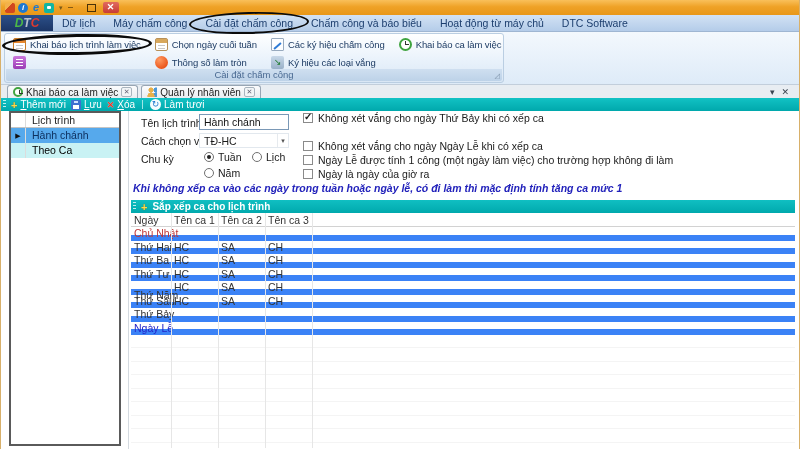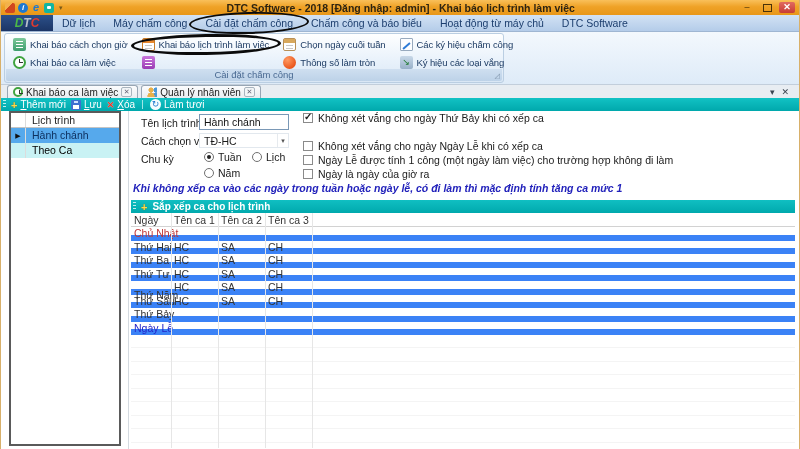--- a/index.html
+++ b/index.html
@@ -175,21 +175,20 @@
 <div id="app">
 
   <div class="titlebar">
     <div class="tb-icons">
       <span class="qicon qi-door"></span>
       <span class="qicon qi-info">i</span>
       <span class="qicon qi-ie">e</span>
       <span class="qicon qi-chat"></span>
       <span class="tb-caret">▾</span>
     </div>
-    <div class="tb-title">DTC Software - 2018 [Đăng nhập: admin] - Khai báo lịch trình làm việc</div>
     <div class="tb-controls">
       <span class="wbtn">–</span>
       <span class="wbtn restore"></span>
       <span class="wbtn close">✕</span>
     </div>
   </div>
 
   <div class="menubar">
     <div class="logo">
       <span class="l-d">D</span>
@@ -203,24 +202,20 @@
       <span class="hand-circle hc-menu"></span>
     </div>
     <div class="menu-item">Chấm công và báo biểu</div>
     <div class="menu-item">Hoạt động từ máy chủ</div>
     <div class="menu-item">DTC Software</div>
   </div>
 
   <div class="ribbon">
     <div class="ribbon-group">
       <div class="rg-grid">
-        <div class="rbtn">
-          <span class="ic ic-grid-green"></span>
-          <span>Khai báo cách chọn giờ</span>
-        </div>
         <div class="rbtn">
           <span class="ic ic-cal-orange"></span>
           <span>Khai báo lịch trình làm việc</span>
           <span class="hand-circle hc-ribbon"></span>
         </div>
         <div class="rbtn">
           <span class="ic ic-cal-tan"></span>
           <span>Chọn ngày cuối tuần</span>
         </div>
         <div class="rbtn">

